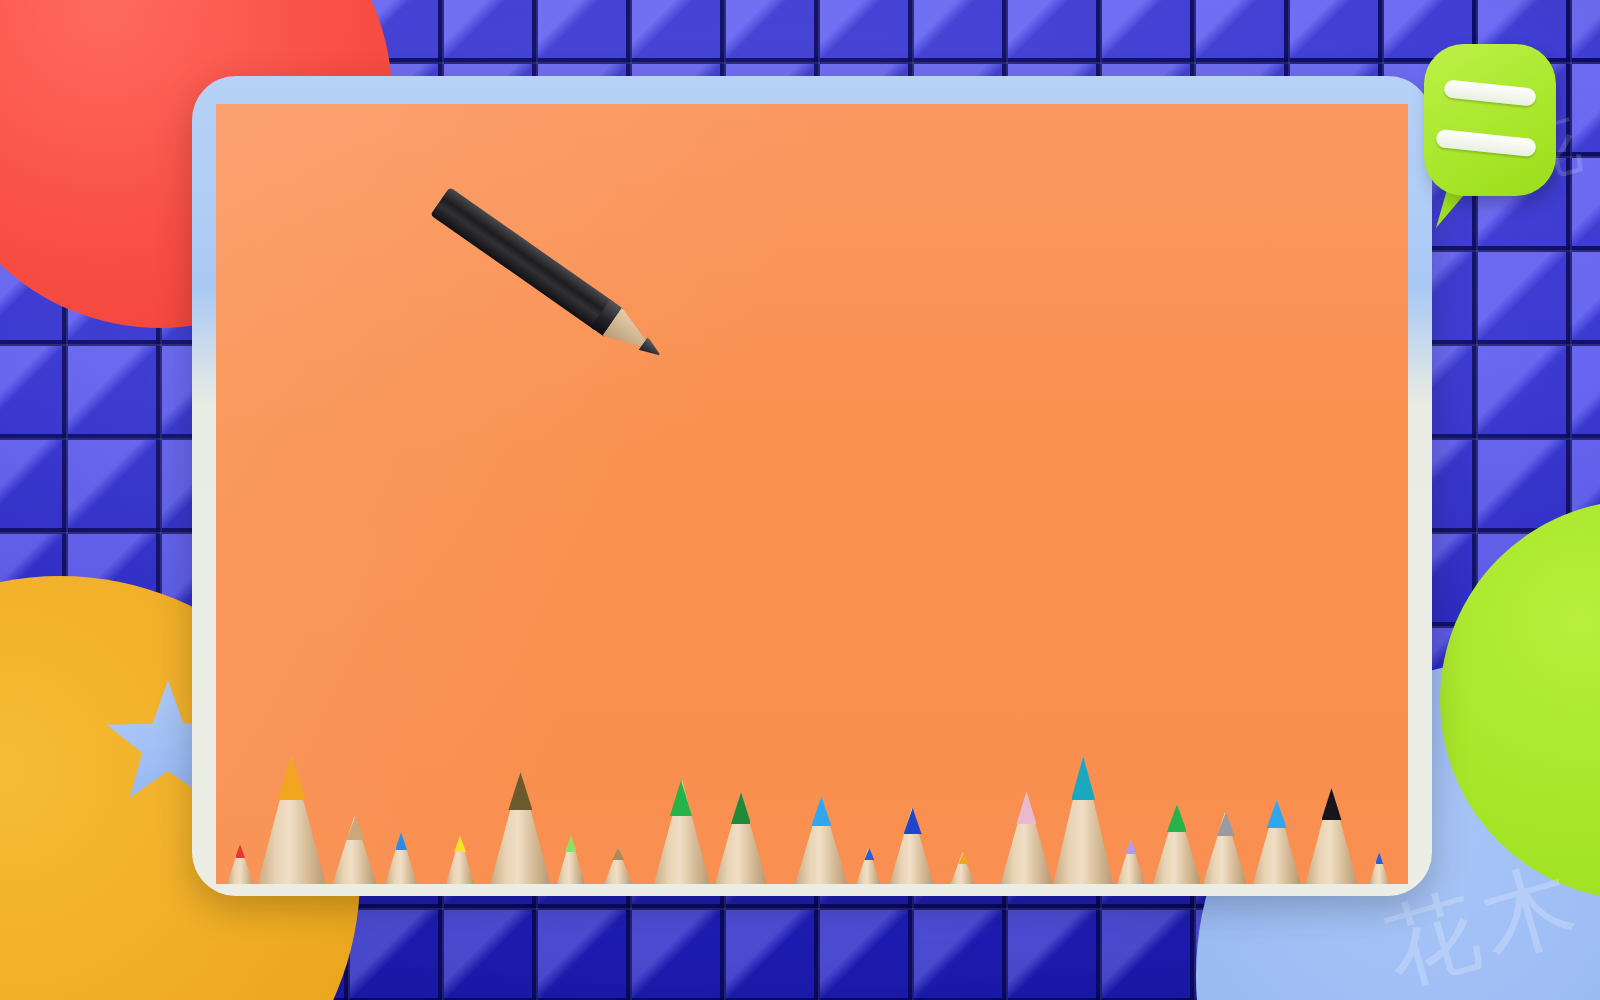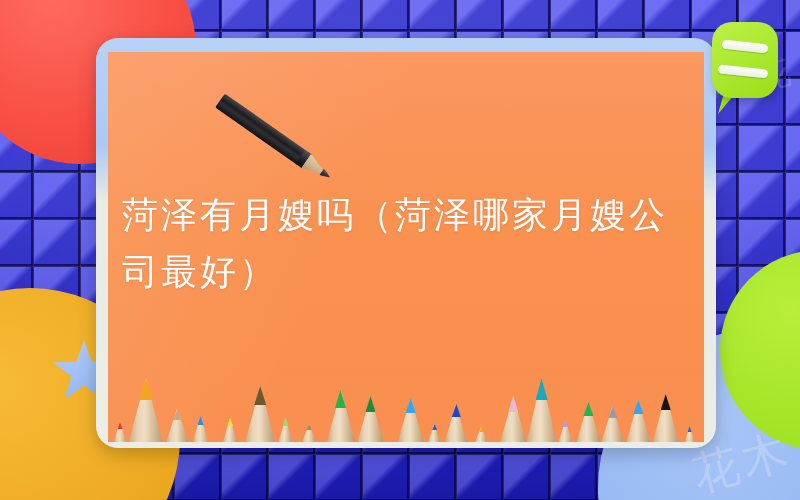--- a/index.html
+++ b/index.html
@@ -278,20 +278,19 @@
           <div class="p-wood" style="height: 48px;"></div>
           <div class="p-lead" style="height: 16px; bottom: 32px; background: rgb(21, 21, 26); width: 10px; left: 8px;"></div>
         </div>
         <div class="pencil" style="left: 576.595px; width: 10px; height: 16px;">
           <div class="p-wood" style="height: 16px;"></div>
           <div class="p-lead" style="height: 6px; bottom: 10px; background: rgb(43, 95, 216); width: 4px; left: 3px;"></div>
         </div>
       </div>
   </div>
 
-  <div class="headline">菏泽有月嫂吗（菏泽哪家月嫂公司最好）</div>
 
   <div class="bubble-tail"></div>
   <div class="bubble"></div>
   <div class="bubble-line bl1"></div>
   <div class="bubble-line bl2"></div>
 
 </div>
 
 </body></html>

